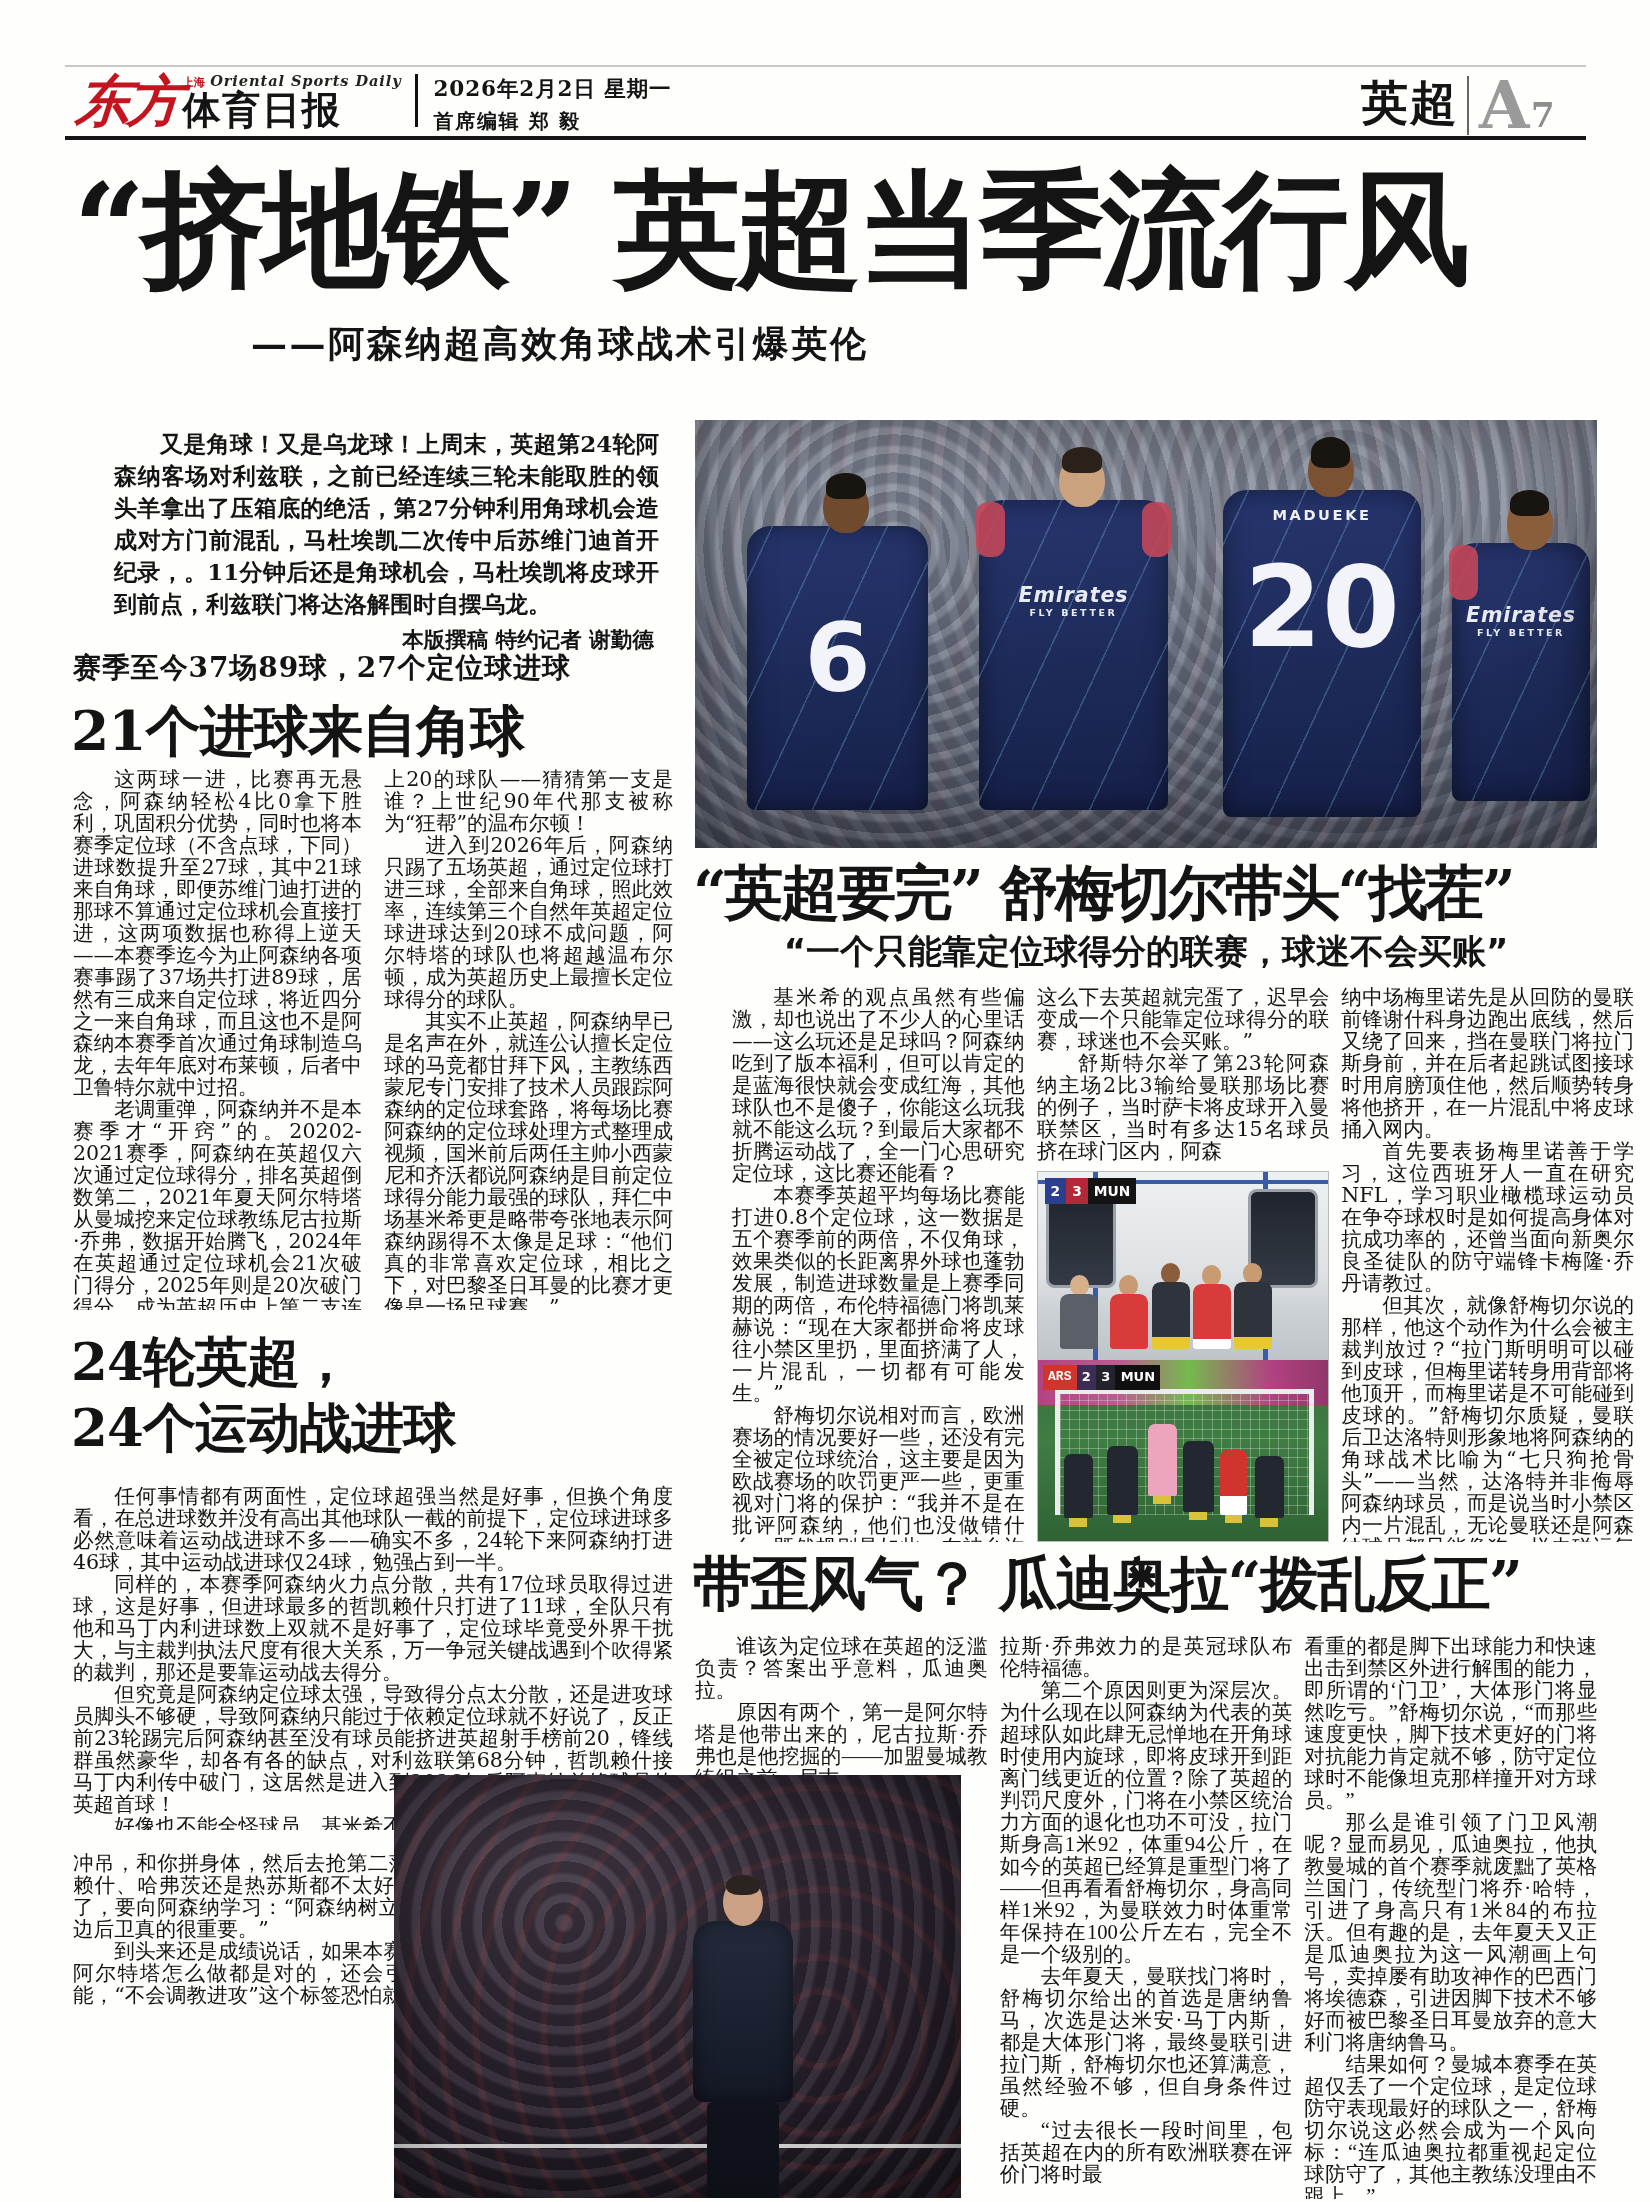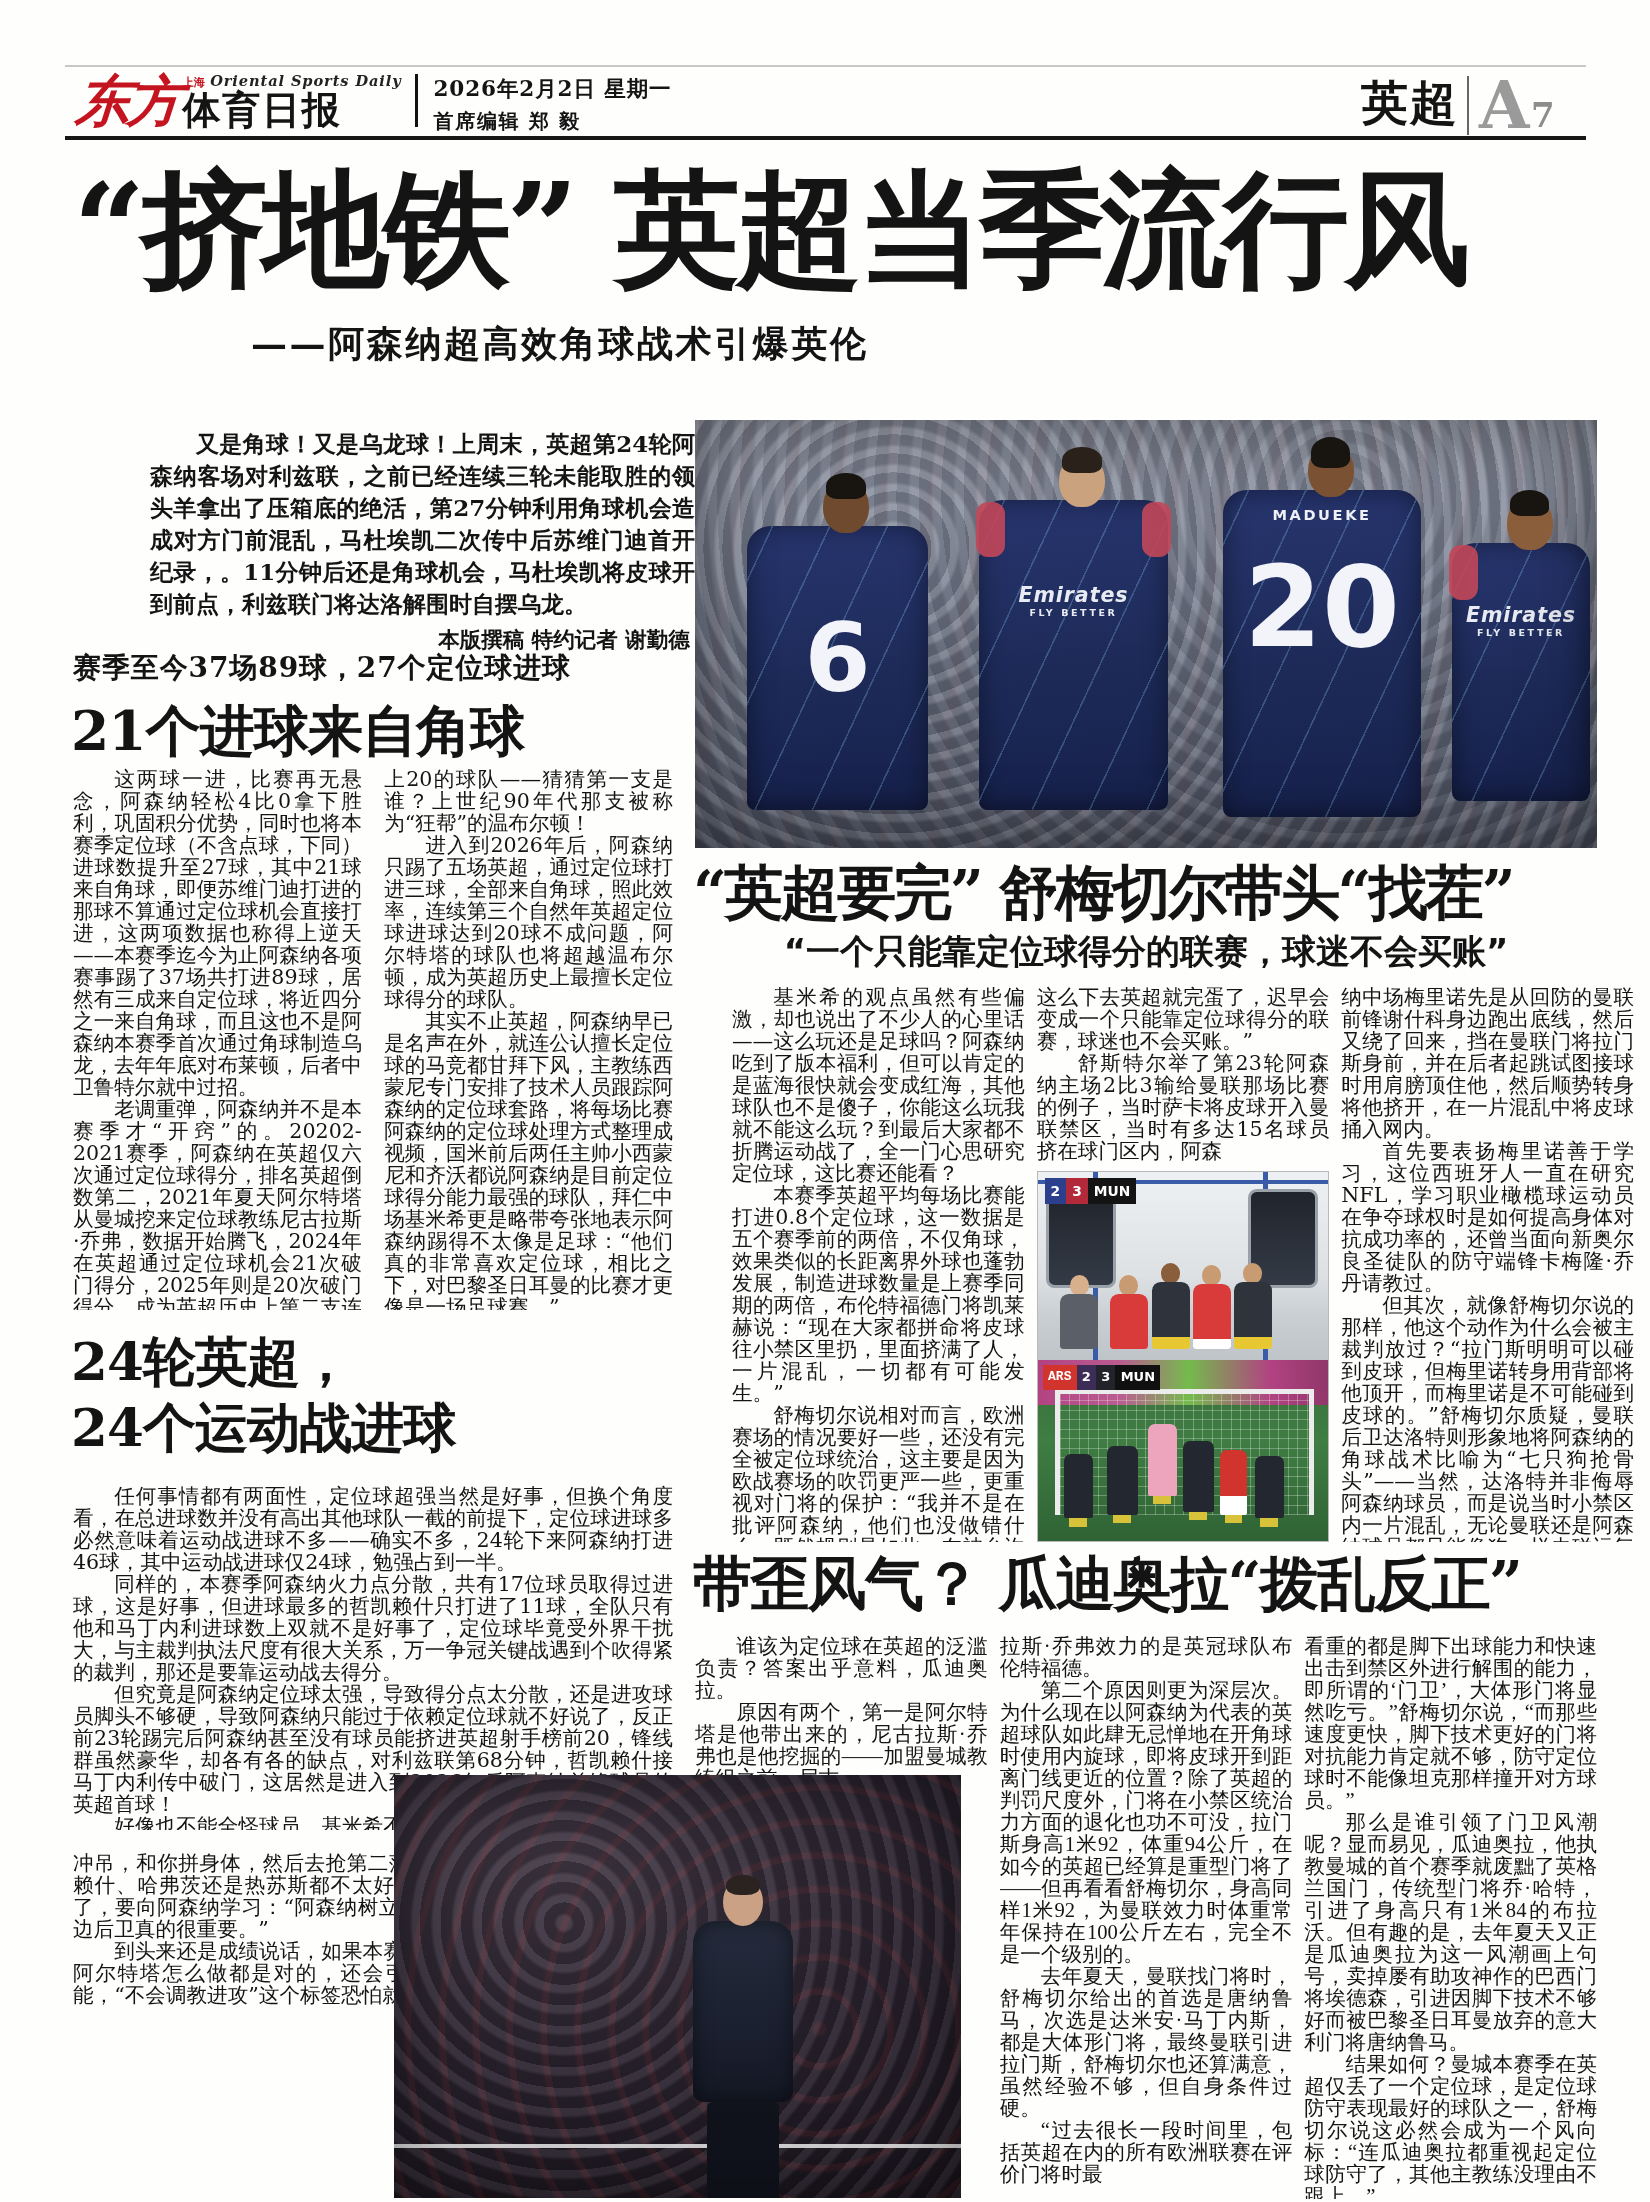--- a/index.html
+++ b/index.html
@@ -23,21 +23,21 @@
   .mh-date-2{font-size:20px;font-weight:700;letter-spacing:1.7px;}
   .page-tag{left:1361px;top:72px;display:flex;align-items:flex-end;}
   .tag-league{font-size:47px;font-weight:900;letter-spacing:1.7px;}
   .tag-div{width:1.7px;height:59px;background:#666;margin:0 10.3px 0 8.6px;}
   .tag-letter{font-size:65px;font-weight:900;color:#9a9a9a;line-height:60px;}
   .tag-num{font-size:34px;font-weight:900;color:#8d8d8d;margin:19px 0 0 1.7px;}
   
   .main-headline{left:73px;top:163px;width:1504px;font-size:126px;line-height:1.06;font-weight:900;
                  letter-spacing:-4.3px;white-space:nowrap;}
   .sub-headline{left:251px;top:320px;font-size:36px;font-weight:900;letter-spacing:2.6px;}
-  .intro{left:114px;top:428px;width:545px;margin-left:36px;}
+  .intro{left:114px;top:428px;width:545px;}
   .intro-text{font-size:23px;line-height:32px;font-weight:bold;text-align:justify;text-indent:2em;}
   .byline{font-size:21.5px;font-weight:bold;text-align:right;margin-top:5.2px;padding-right:5.2px;}
   
   .kicker{font-size:28px;font-weight:900;letter-spacing:0.9px;}
   .head-lg{font-weight:900;letter-spacing:-0.9px;}
   .cols{display:flex;}
   .col{flex:1;font-size:20.6px;line-height:22px;text-align:justify;overflow:hidden;}
   .col p{margin:0;text-indent:2em;}
   .cont p:first-child{text-indent:0;}
   

